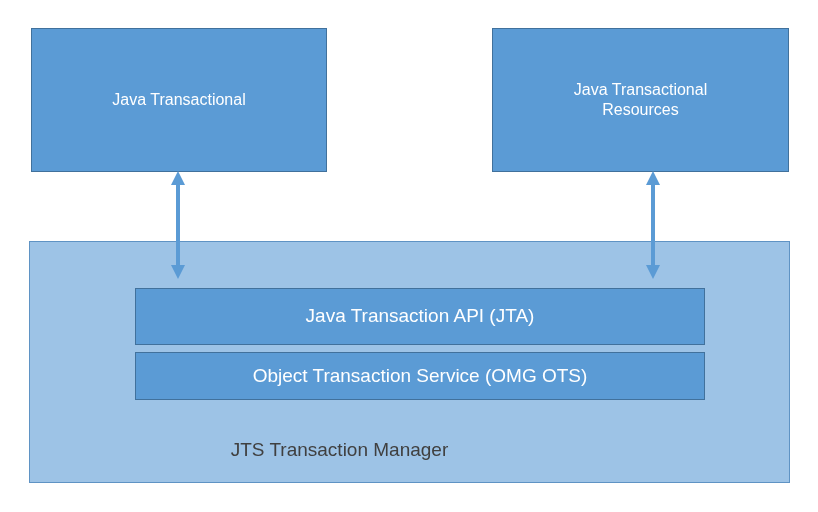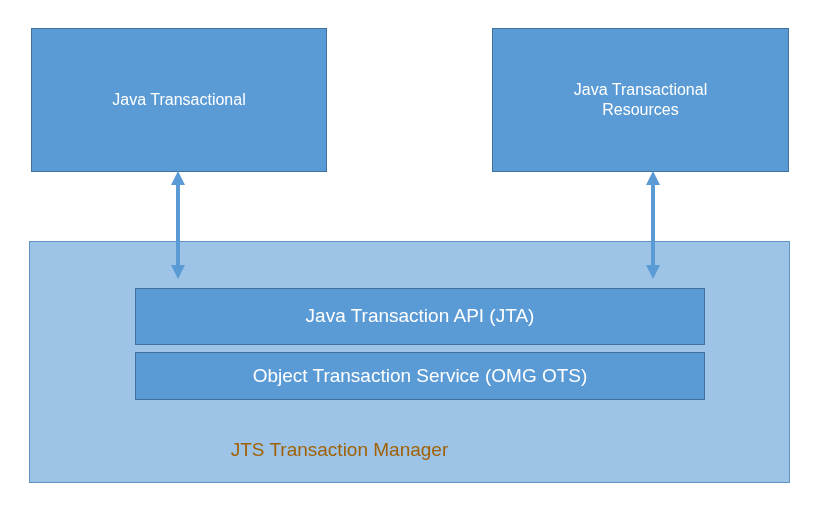--- a/index.html
+++ b/index.html
@@ -61,21 +61,21 @@
   
   #jts-caption {
     position: absolute;
     left: 29px;
     top: 432px;
     width: 621px;
     height: 36px;
     display: flex;
     align-items: center;
     justify-content: center;
-    color: #a16207;
+    color: #404040;
     font-size: 19px;
   }
 
   
   .arrow {
     position: absolute;
     top: 170px;
     width: 24px;
     height: 110px;
   }

